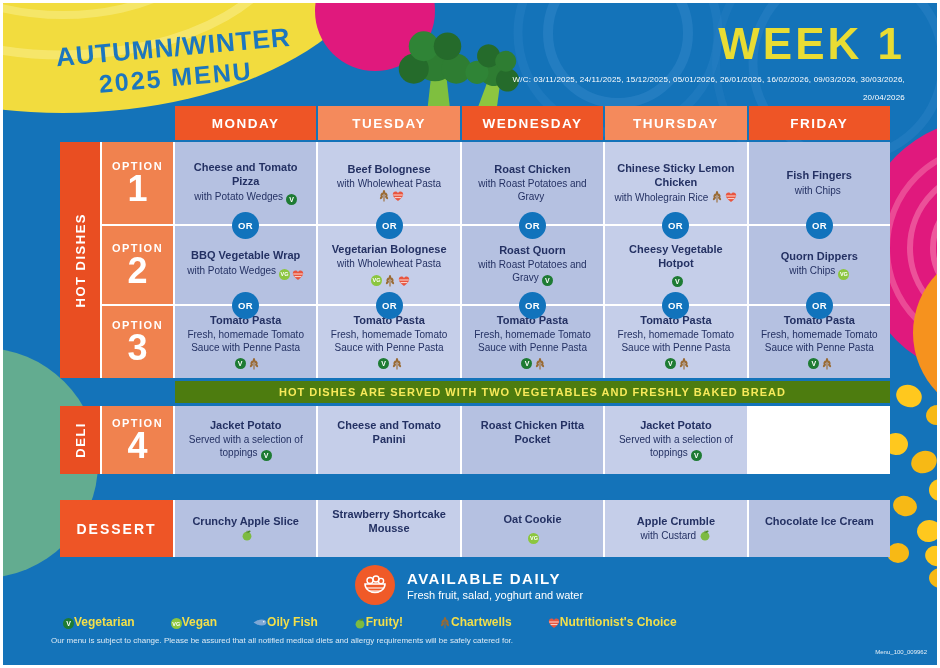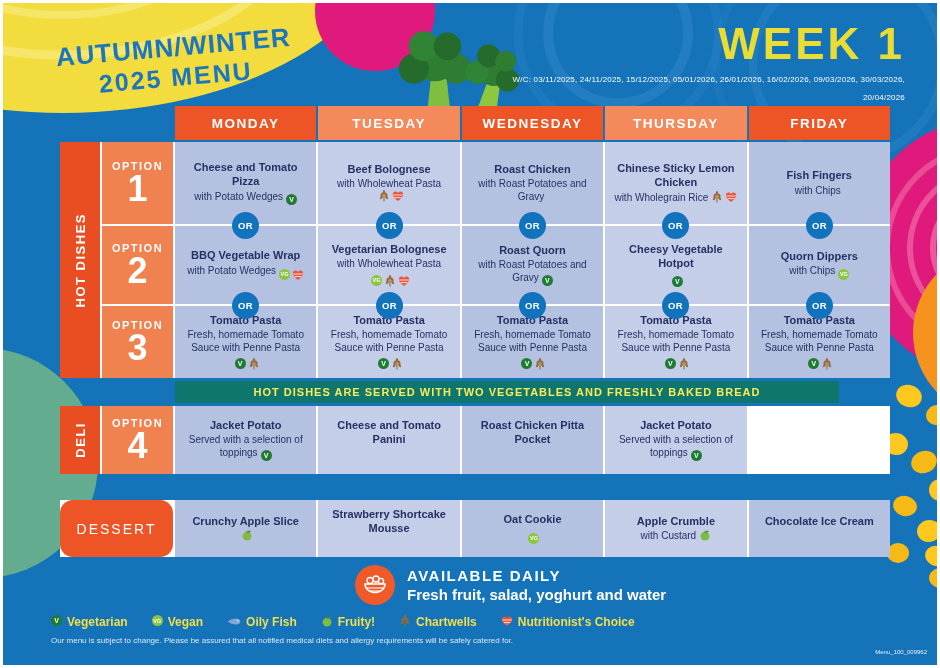--- a/index.html
+++ b/index.html
@@ -45,34 +45,34 @@
   .icons{display:inline-flex;gap:2px;vertical-align:-2px;margin-left:3px;}
   .chip{display:inline-flex;align-items:center;justify-content:center;width:11px;height:11px;border-radius:50%;
         color:#fff;font-weight:bold;flex:none;}
   .chip-v{background:#1E7B33;font-size:7px;}
   .chip-vg{background:#8CC63F;font-size:5.5px;}
   .ic{flex:none;}
 
   .or{position:absolute;width:27px;height:27px;border-radius:50%;background:#1173BC;color:#fff;
       font-size:9.5px;font-weight:bold;display:flex;align-items:center;justify-content:center;letter-spacing:.5px;}
 
-  .banner{position:absolute;left:172px;width:664px;display:flex;align-items:center;justify-content:center;
-          background:#0f766e;font-weight:bold;font-size:11px;letter-spacing:1px;}
+  .banner{position:absolute;left:172px;width:715px;display:flex;align-items:center;justify-content:center;
+          background:#4d7c0f;font-weight:bold;font-size:11px;letter-spacing:1px;}
   .banner1{top:378px;height:22px;color:#F8EA5A;}
   .banner2{top:473px;height:21px;color:#FDFBEF;}
 
-  .dessert-label{background:#EE5526;color:#fff;font-weight:normal;font-size:14px;letter-spacing:2px;
-          display:flex;align-items:center;justify-content:center;border-radius:13px;}
+  .dessert-label{background:#EE5526;color:#fff;font-weight:bold;font-size:14px;letter-spacing:2px;
+          display:flex;align-items:center;justify-content:center;}
 
   .avail{position:absolute;left:352px;top:562px;display:flex;align-items:center;gap:12px;}
   .avail-title{color:#fff;font-weight:bold;font-size:15px;letter-spacing:1.5px;}
-  .avail-sub{color:#fff;font-size:15px;font-weight:bold;margin-top:2px;}
+  .avail-sub{color:#fff;font-size:11px;font-weight:normal;margin-top:2px;}
 
   .legend{position:absolute;left:48px;top:612px;display:flex;gap:24px;align-items:center;}
-  .legend-item{display:flex;align-items:flex-start;gap:5px;color:#F3DF4A;font-weight:bold;font-size:12px;}
+  .legend-item{display:flex;align-items:flex-end;color:#F3DF4A;font-weight:bold;font-size:12px;margin-left:12px;}
   .legend-item .icons{margin-left:0;}
 
   .disclaimer{position:absolute;left:48px;top:633px;color:rgba(255,255,255,.85);font-size:8px;}
 
   .brand{position:absolute;left:733px;top:578px;display:flex;align-items:flex-start;gap:9px;}
   .brand-text{display:flex;flex-direction:column;align-items:flex-end;}
   .brand-name{color:#fff;font-size:27px;line-height:1;letter-spacing:.5px;}
   .brand-sub{color:#F3DF4A;font-size:10px;font-weight:bold;margin-top:2px;}
   .menu-code{position:absolute;right:10px;bottom:10px;color:rgba(255,255,255,.9);font-size:6px;}
 </style>

